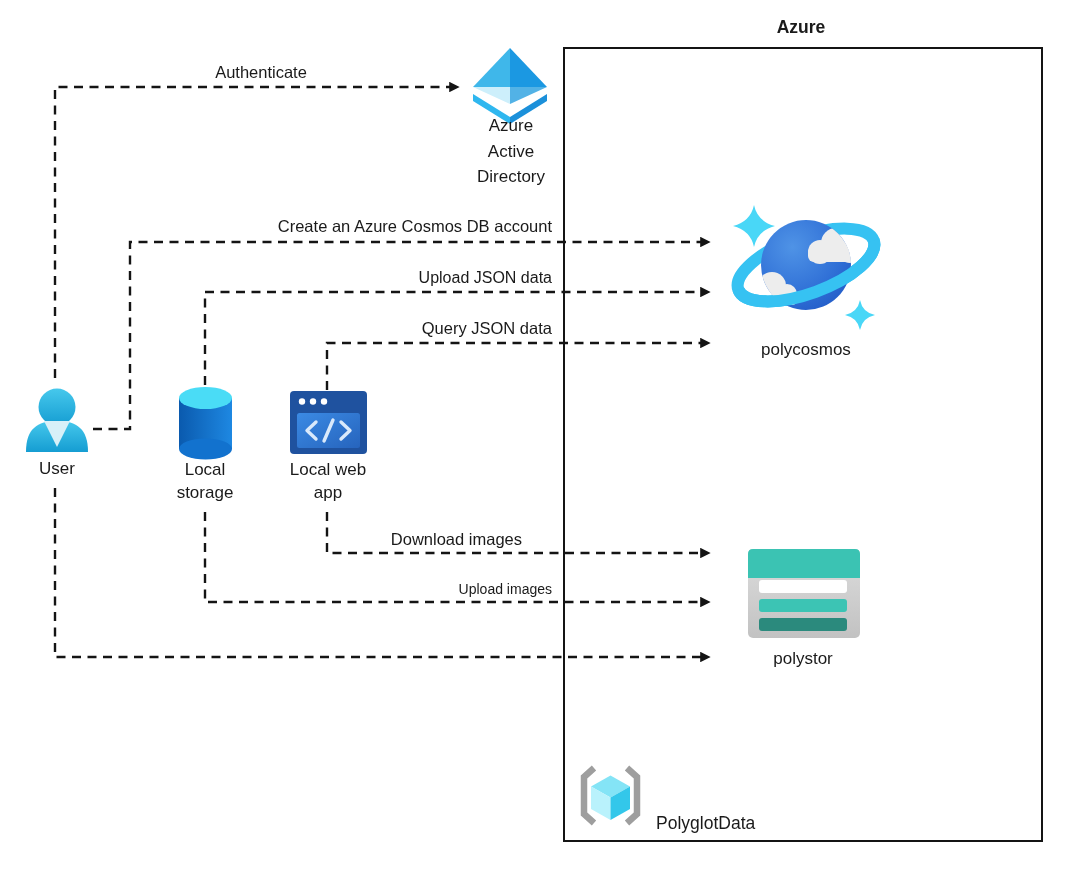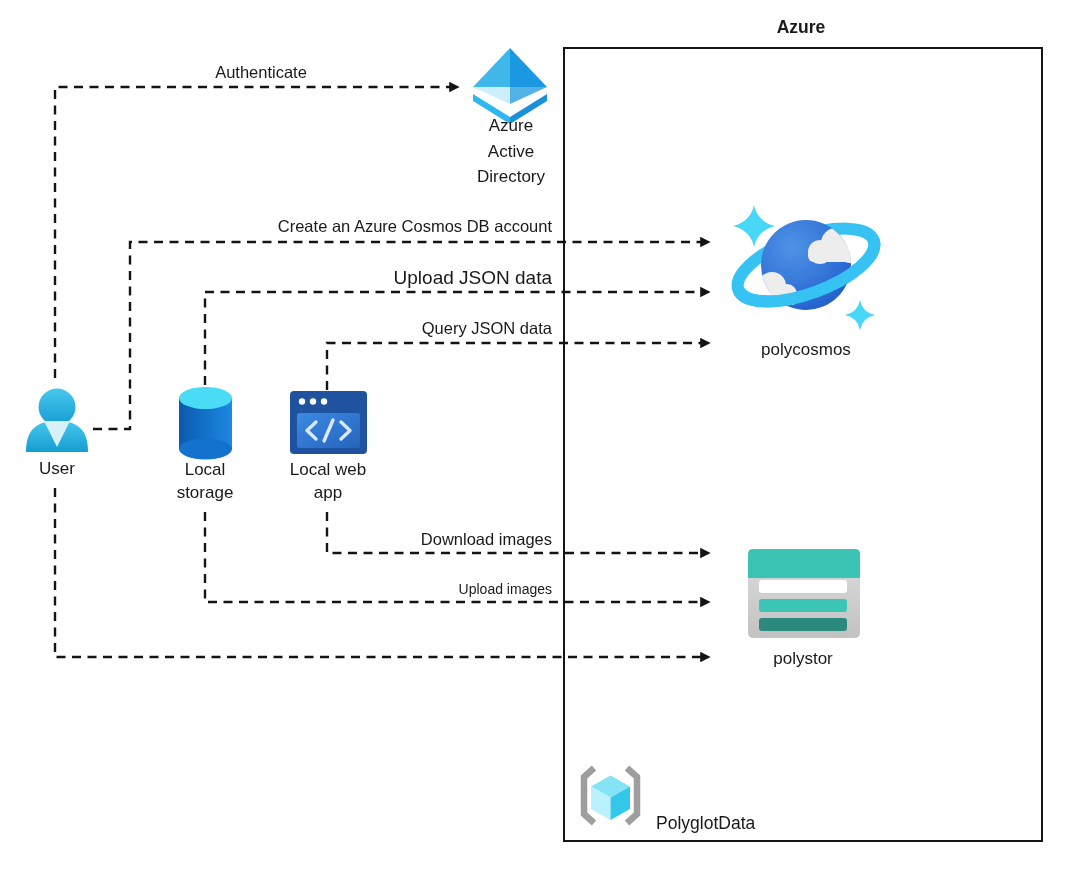--- a/index.html
+++ b/index.html
@@ -147,18 +147,18 @@
   <div class="abs lbl ctr" style="left:57px;top:458px;">User</div>
   <div class="abs node-lbl" style="left:169px;top:458px;width:72px;">Local storage</div>
   <div class="abs node-lbl" style="left:278px;top:458px;width:100px;">Local web app</div>
   <div class="abs node-lbl" style="left:469px;top:113px;width:84px;line-height:25.5px;">Azure Active Directory</div>
   <div class="abs lbl ctr" style="left:806px;top:339px;">polycosmos</div>
   <div class="abs lbl ctr" style="left:803px;top:648px;">polystor</div>
   <div class="abs lbl" style="left:656px;top:789px;font-size:17.5px;margin-top:24px;">PolyglotData</div>
 
   <div class="abs lbl ctr" style="left:261px;top:62px;font-size:16.5px;">Authenticate</div>
   <div class="abs lbl" style="right:523px;top:216px;font-size:16.5px;">Create an Azure Cosmos DB account</div>
-  <div class="abs lbl" style="right:523px;top:267px;font-size:19px;">Upload JSON data</div>
+  <div class="abs lbl" style="right:523px;top:267px;font-size:16px;">Upload JSON data</div>
   <div class="abs lbl" style="right:523px;top:318px;font-size:16.5px;">Query JSON data</div>
-  <div class="abs lbl" style="right:523px;top:529px;font-size:16.5px;margin-left:48px;">Download images</div>
+  <div class="abs lbl" style="right:553px;top:529px;font-size:16.5px;margin-left:48px;">Download images</div>
   <div class="abs lbl" style="right:523px;top:579px;font-size:14px;">Upload images</div>
 
 </div>
 
 </body></html>

